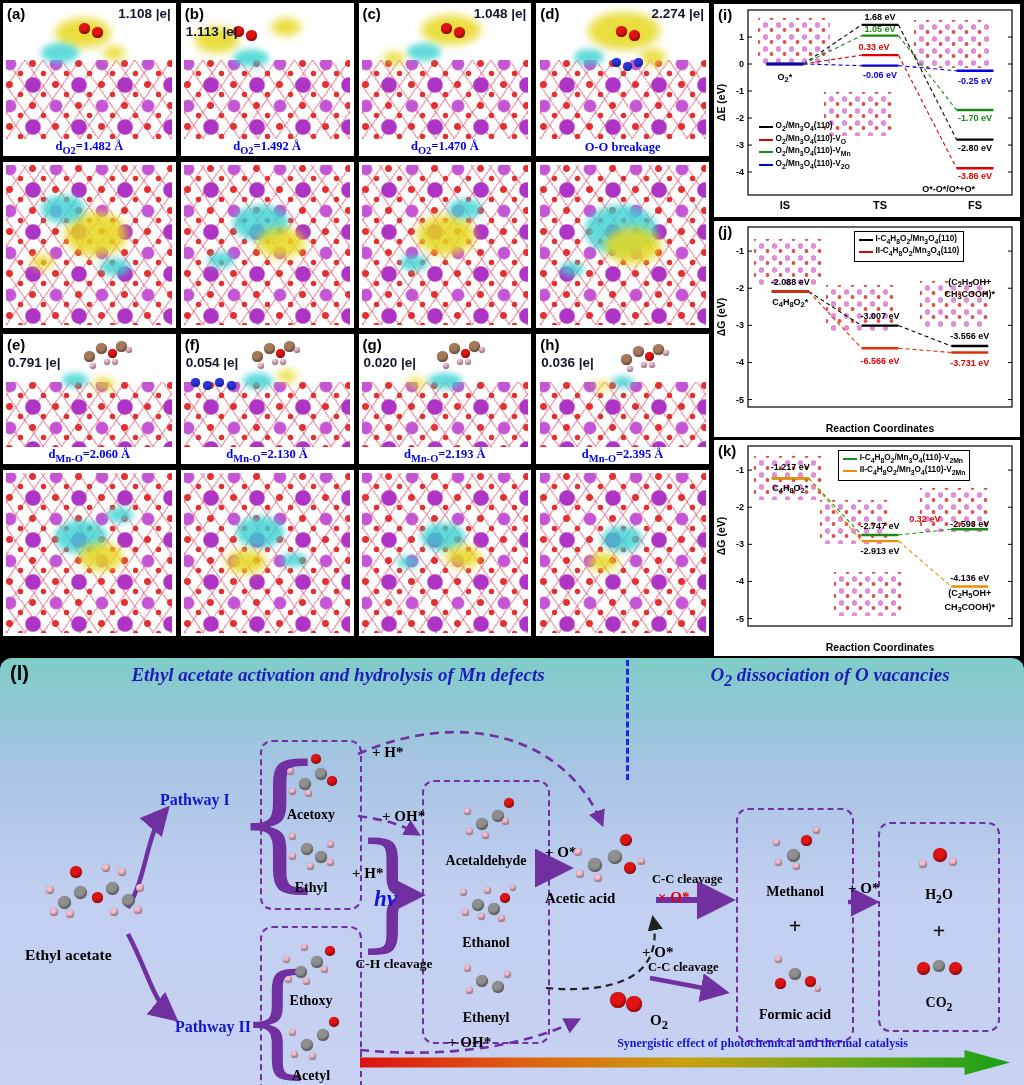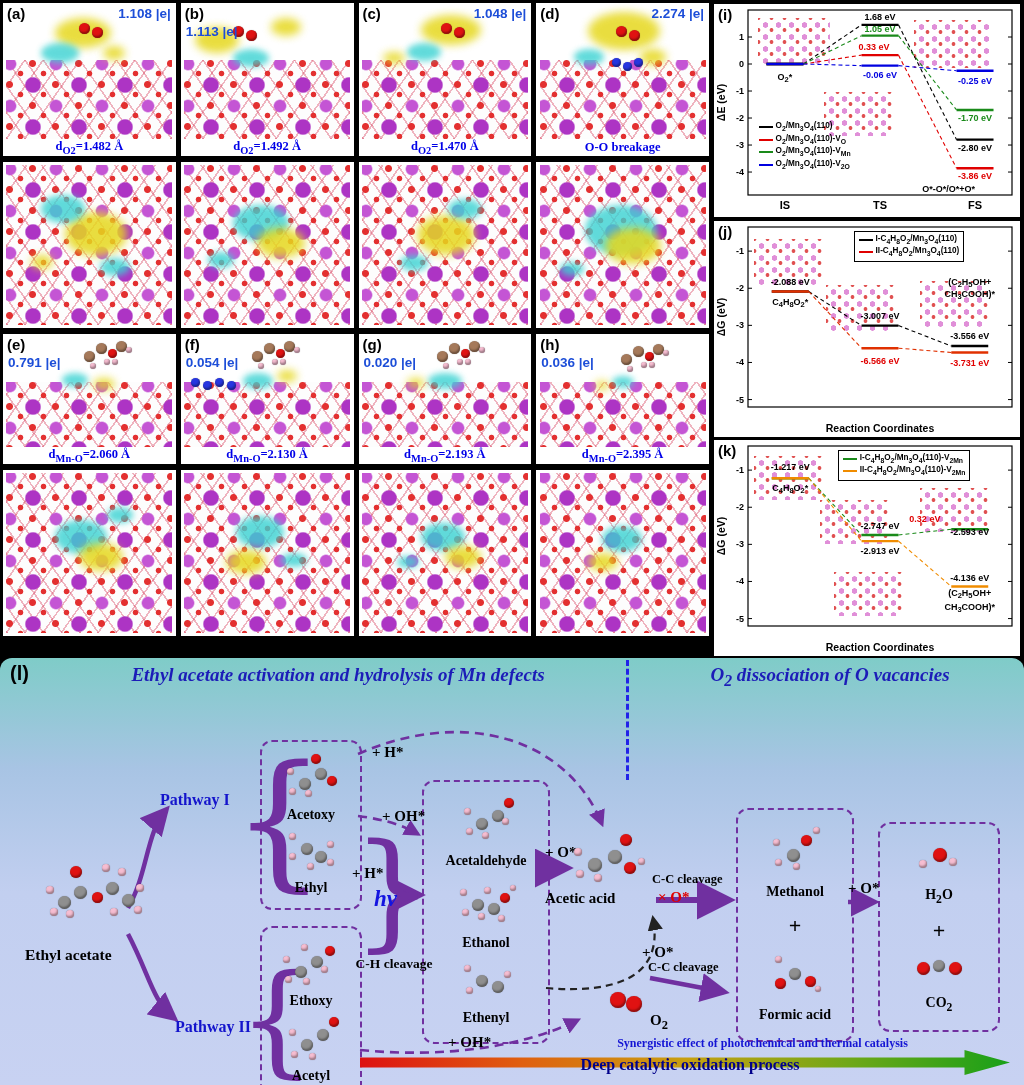--- a/index.html
+++ b/index.html
@@ -4,21 +4,21 @@
 <style>
   html,body{margin:0;padding:0;background:#000;}
   #fig{position:relative;width:1024px;height:1085px;background:#000;overflow:hidden;
        font-family:"Liberation Sans",sans-serif;}
   
   .grid{position:absolute;left:3px;top:3px;width:706px;display:grid;
         grid-template-columns:repeat(4,1fr);grid-template-rows:153px 166px 130px 166px;
         gap:6px 5px;}
   .pbox{position:relative;background:#fff;overflow:hidden;}
   .plabel{position:absolute;top:2px;left:4px;font-weight:bold;font-size:15px;color:#000;z-index:6;}
-  .pcharge{position:absolute;font-weight:bold;font-size:13.5px;color:#1d4ed8;z-index:6;}
+  .pcharge{position:absolute;font-weight:bold;font-size:13.5px;color:#0f172a;z-index:6;}
   .pcharge.r{right:5px;top:3px;}
   .pcharge.l{left:5px;top:21px;}
   .pdist{position:absolute;bottom:1px;left:0;width:100%;text-align:center;color:#0000e8;
          font-weight:bold;font-size:12.5px;font-family:"Liberation Serif",serif;z-index:6;}
   .lat{position:absolute;background-color:#fdfdfd;
     background-image:
       radial-gradient(circle,#ad34c4 0 7px,rgba(0,0,0,0) 8.5px),
       radial-gradient(circle,#c455d4 0 5.5px,rgba(0,0,0,0) 7px),
       radial-gradient(circle,#e33030 0 3px,rgba(0,0,0,0) 4px),
       radial-gradient(circle,#e33030 0 2.4px,rgba(0,0,0,0) 3.2px),
@@ -444,21 +444,21 @@
         <line x1="147.52" y1="101.12164948453606" x2="184.48" y2="101.12164948453606" stroke="#f08c00" stroke-width="2.4"></line>
         <line x1="94.72000000000001" y1="38.177319587628865" x2="147.52" y2="101.12164948453606" stroke="#f08c00" stroke-width="1.1" stroke-dasharray="4 3"></line>
         <line x1="237.28" y1="146.51134020618557" x2="274.24" y2="146.51134020618557" stroke="#f08c00" stroke-width="2.4"></line>
         <line x1="184.48" y1="101.12164948453606" x2="237.28" y2="146.51134020618557" stroke="#f08c00" stroke-width="1.1" stroke-dasharray="4 3"></line>
       </svg>
       <div class="ann" style="left: 76.24px; top: 27.1546px; color: rgb(0, 0, 0);">-1.217 eV</div>
       <div class="ann" style="left: 76.24px; top: 48.6804px; color: rgb(0, 0, 0);">C<sub>4</sub>H<sub>8</sub>O<sub>2</sub>*</div>
       <div class="ann" style="left: 166px; top: 85.7938px; color: rgb(0, 0, 0);">-2.747 eV</div>
       <div class="ann" style="left: 166px; top: 111.031px; color: rgb(0, 0, 0);">-2.913 eV</div>
       <div class="ann" style="left: 210.88px; top: 79.1134px; color: rgb(224, 0, 0);">0.32 eV</div>
-      <div class="ann" style="left: 255.76px; top: 92px; color: rgb(0, 0, 0); text-align: center;">-2.593 eV</div>
+      <div class="ann" style="left: 255.76px; top: 84px; color: rgb(0, 0, 0); text-align: center;">-2.593 eV</div>
       <div class="ann" style="left: 255.76px; top: 137.753px; color: rgb(0, 0, 0);">-4.136 eV</div>
       <div class="ann" style="left: 255.76px; top: 154.454px; color: rgb(0, 0, 0);">(C<sub>2</sub>H<sub>5</sub>OH+</div>
       <div class="ann" style="left: 255.76px; top: 168.186px; color: rgb(0, 0, 0);">CH<sub>3</sub>COOH)*</div>
       <div class="legend lgb" style="left: 123.76px; top: 9.6px;">
         <div class="lgr">
           <i style="background:#1a8a1a"></i>
           <span>I-C<sub>4</sub>H<sub>8</sub>O<sub>2</sub>/Mn<sub>3</sub>O<sub>4</sub>(110)-V<sub>2Mn</sub></span>
         </div>
         <div class="lgr">
           <i style="background:#f08c00"></i>
@@ -665,15 +665,14 @@
           <i class="atom O" style="left: 6px; top: 6px; width: 13px; height: 13px;"></i>
           <i class="atom C" style="left: 22px; top: 4px; width: 12px; height: 12px;"></i>
           <i class="atom O" style="left: 38px; top: 6px; width: 13px; height: 13px;"></i>
         </div>
       <span class="spl">CO<sub>2</sub></span>
     </div>
 
     <span class="abs step" style="left:448px;top:376px">+ OH*</span>
     <span id="synergy">Synergistic effect of photochemical and thermal catalysis</span>
     <div id="deep-arrow"></div>
-    <span id="deep-text">Deep catalytic oxidation process</span>
   </div>
 </div>
 
 </body></html>

